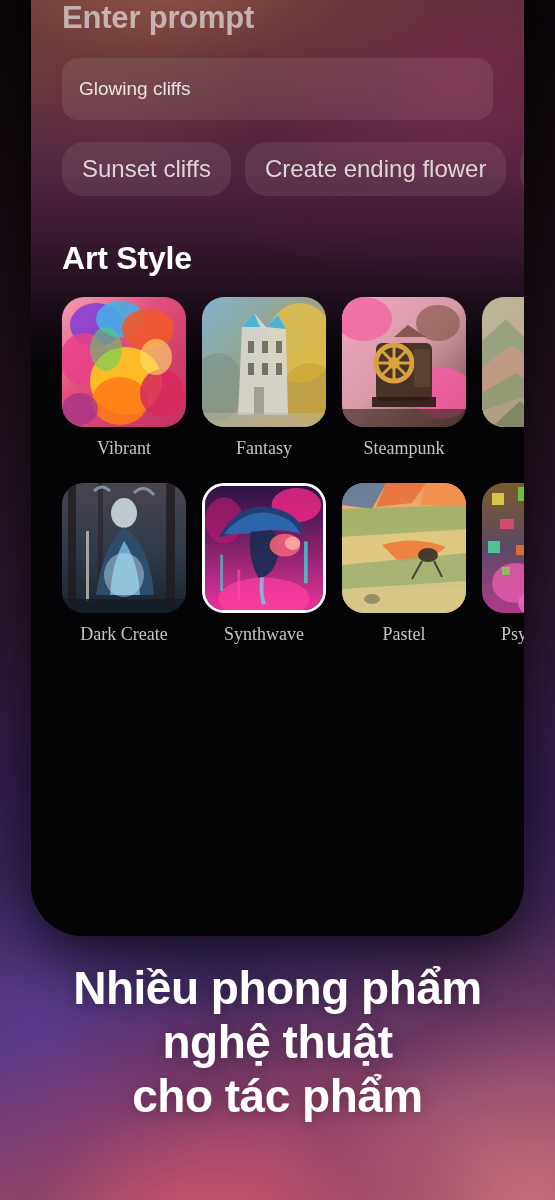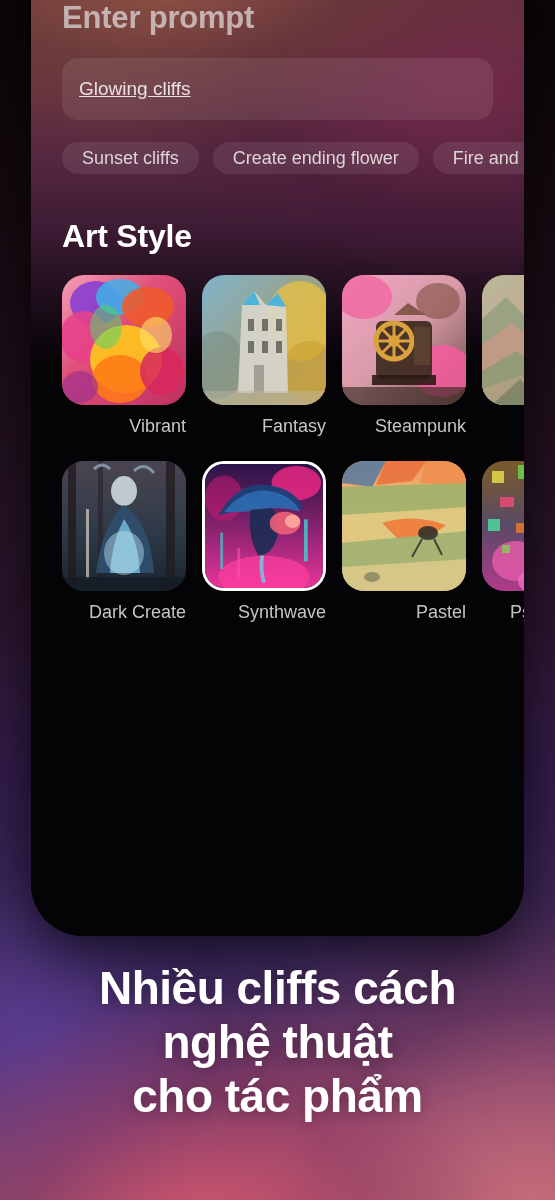--- a/index.html
+++ b/index.html
@@ -91,41 +91,40 @@
     height:62px;
     border-radius:16px;
     background:rgba(255,255,255,0.085);
     display:flex;
     align-items:center;
     padding:0 17px;
   }
   #prompt-value {
     font-size:19px;
     color:#e8e2e2;
-    text-decoration:underline;
   }
 
   
   #chips {
     display:flex;
     gap:14px;
     margin-top:22px;
     padding-left:31px;
     padding-right:0;
     white-space:nowrap;
   }
   .chip {
     flex:0 0 auto;
-    height:32px;
+    height:54px;
     border-radius:22px;
     background:rgba(255,255,255,0.085);
     display:flex;
     align-items:center;
     padding:0 20px;
-    font-size:18px;
+    font-size:24px;
     color:#ded6d6;
   }
 
   
   #art-title {
     margin-top:44px;
     font-size:32px;
     font-weight:bold;
     color:#ffffff;
     letter-spacing:-0.2px;
@@ -136,21 +135,22 @@
     gap:16px;
     padding-left:31px;
     white-space:nowrap;
     margin-top:20px;
   }
   .style-row.row2 { margin-top:24px; }
 
   .style-cell {
     flex:0 0 auto;
     width:124px;
-    text-align:right;
+    text-align:center;
+    font-family:Liberation Serif, serif;
   }
   .tile {
     width:124px; height:130px;
     border-radius:22px;
     overflow:hidden;
     position:relative;
     background:#2a2430;
   }
   .tile.selected {
     border:3px solid #ffffff;
@@ -490,18 +490,18 @@
           </div>
 
         </div>
 
 
       </div>
     </div>
   </div>
 
   <div id="caption">
-    <div class="cap-line">Nhiều cliffs cách</div>
+    <div class="cap-line">Nhiều phong phẩm</div>
     <div class="cap-line">nghệ thuật</div>
     <div class="cap-line">cho tác phẩm</div>
   </div>
 
 </div>
 
 </body></html>

